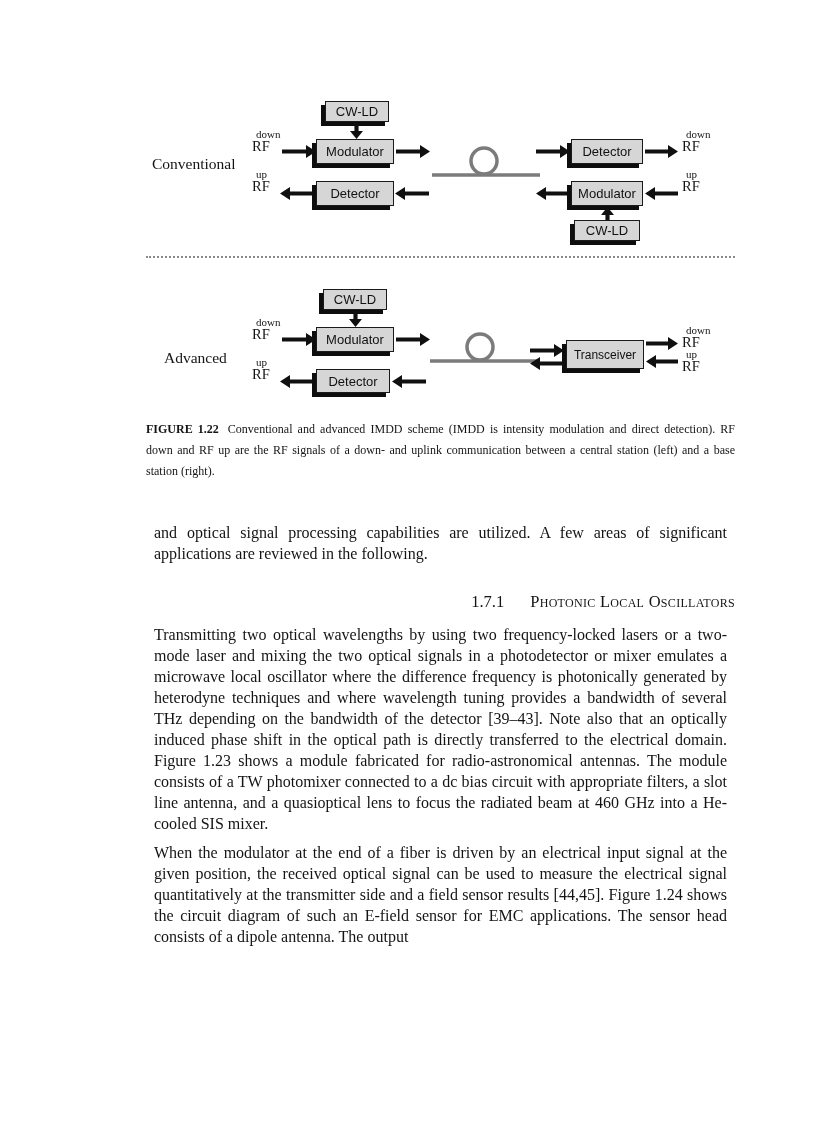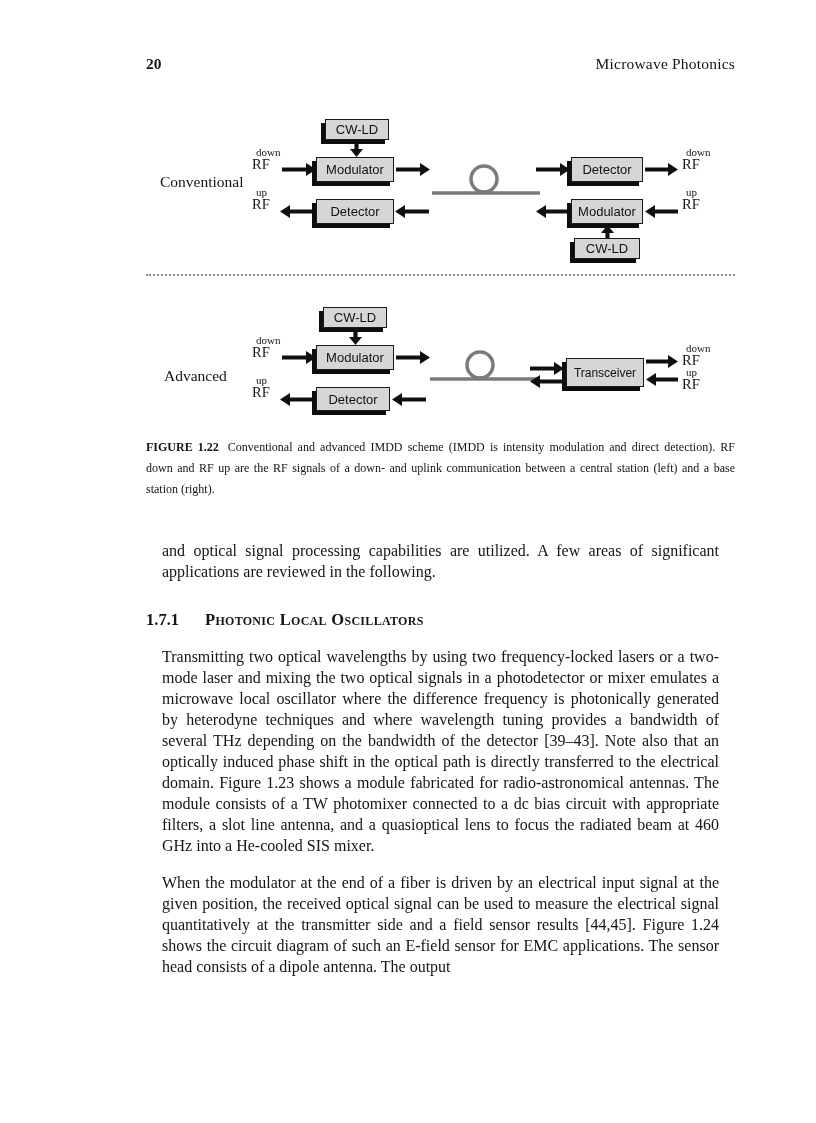--- a/index.html
+++ b/index.html
@@ -46,39 +46,35 @@
   .rfgroup .main { display:block; font-size:14.5px; line-height:15px; }
 
   .fiber { position:absolute; }
   .sep { position:absolute; left:0; width:589px; border-top:2px dotted #8a8a8a; height:0; }
 
   
   .caption { margin-top:6px; font-size:12px; line-height:21px; text-align:justify; }
   .cap-tag { font-weight:bold; margin-right:9px; }
 
   
-  .bodypara { font-size:16px; line-height:21px; text-align:justify; margin:16px; }
+  .bodypara { font-size:16px; line-height:21px; text-align:justify; margin:8px; }
   .intro { margin-top:40px; }
-  .sec-h { margin:28px 0 12px 0; font-weight:bold; font-size:16.5px; white-space:nowrap; }
+  .sec-h { margin:28px 0 12px 0; font-weight:normal; font-size:16.5px; white-space:nowrap;text-align:right; }
   .sec-num { display:inline-block; margin-right:26px; }
   .sec-title { font-variant:small-caps; letter-spacing:0.3px; }
 </style>
 </head>
 <body>
 
 <div class="page">
 
-  <div class="runhead">
-    <span class="pagenum">20</span>
-    <span class="runtitle">Microwave Photonics</span>
-  </div>
 
   <div class="figure">
 
-    <div class="scheme-label" style="left:14px; top:62px">Conventional</div>
+    <div class="scheme-label" style="left:6px; top:62px">Conventional</div>
 
     <div class="dbox" style="left:179px; top:8px; width:64px; height:21px">CW-LD</div>
     <div class="arrow ar-d" style="left:204px; top:30px; height:16px"></div>
     <div class="dbox" style="left:170px; top:46px; width:78px; height:25px">Modulator</div>
 
     <div class="rfgroup" style="left:106px; top:36px">
       <span class="sup">down</span>
       <span class="main">RF</span>
     </div>
     <div class="arrow ar-r" style="left:136px; top:52px; width:34px"></div>

